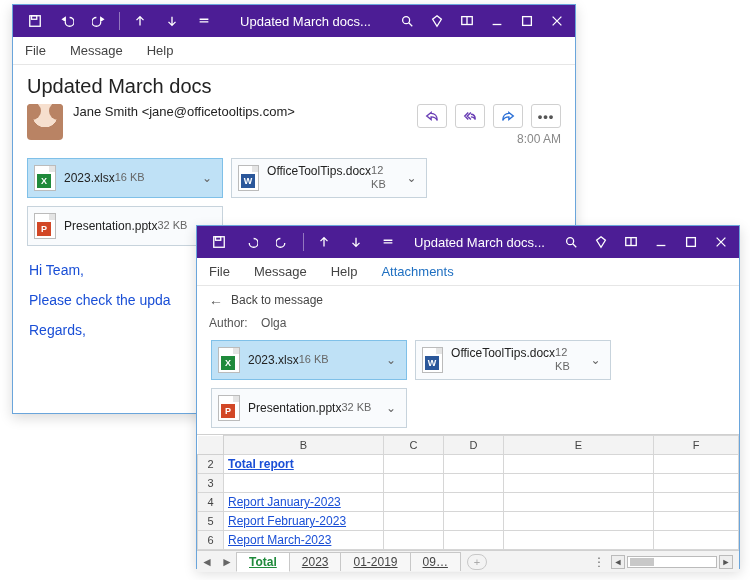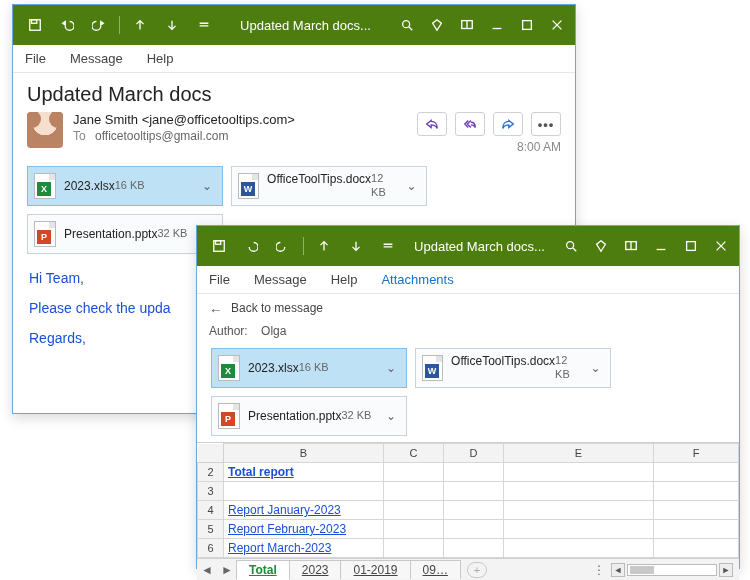--- a/index.html
+++ b/index.html
@@ -1,21 +1,21 @@
 <!DOCTYPE html>
 <html><head>
 <meta charset="utf-8">
 <style>
   * { box-sizing: border-box; margin: 0; padding: 0; font-family: "Segoe UI", Arial, sans-serif; }
   body { background: #fff; width: 750px; height: 580px; position: relative; overflow: hidden; }
   .window { position: absolute; border: 1px solid #6aa5db; background: #fff; box-shadow: 0 4px 12px rgba(0,0,0,.15); }
   .win1 { left: 12px; top: 4px; width: 564px; height: 410px; }
   .win2 { left: 196px; top: 225px; width: 544px; height: 344px; }
 
-  .titlebar { height: 40px; background: #4d7c0f; display: flex; align-items: center; color: #fff; font-size: 13px; gap: 6px; padding: 0 4px; }
+  .titlebar { height: 32px; background: #4c1d95; display: flex; align-items: center; color: #fff; font-size: 13px; gap: 6px; padding: 0 4px; }
   .tb-left { display: flex; align-items: center; gap: 4px; padding-left: 4px; }
   .tb-right { display: flex; align-items: center; margin-left: auto; gap: 2px; }
   .tb-title { flex: 1; text-align: center; white-space: nowrap; overflow: hidden; text-overflow: ellipsis; }
   .tb-btn { width: 28px; height: 28px; display: flex; align-items: center; justify-content: center; color: #fff; }
   .tb-btn svg { width: 14px; height: 14px; stroke: #fff; fill: none; stroke-width: 1.5; }
   .tb-sep { width:1px; height:18px; background: rgba(255,255,255,.4); margin: 0 2px; }
 
   .menubar { height: 28px; display: flex; align-items: center; padding: 0 12px; gap: 24px; font-size: 13px; color: #444; border-bottom: 1px solid #e6e6e6; }
   .menubar .active { color: #1e6fc1; }
 
@@ -159,24 +159,20 @@
     <span>Message</span>
     <span>Help</span>
   </div>
 
   <div class="msg-header">
     <div class="subject">Updated March docs</div>
     <div class="from-row">
       <div class="avatar"></div>
       <div class="from-text">
         <div class="from-name">Jane Smith &lt;jane@officetooltips.com&gt;</div>
-        <div class="to-line">
-          <span class="lbl">To</span>
-          <span>officetooltips@gmail.com</span>
-        </div>
       </div>
       <div>
         <div class="action-btns">
           <div class="act">
               <svg viewBox="0 0 16 16">
                 <path d="M7 4L2 8l5 4V9c4 0 6 2 7 4-0-5-3-8-7-8V4z"></path>
               </svg>
             </div>
           <div class="act">
               <svg viewBox="0 0 16 16">

